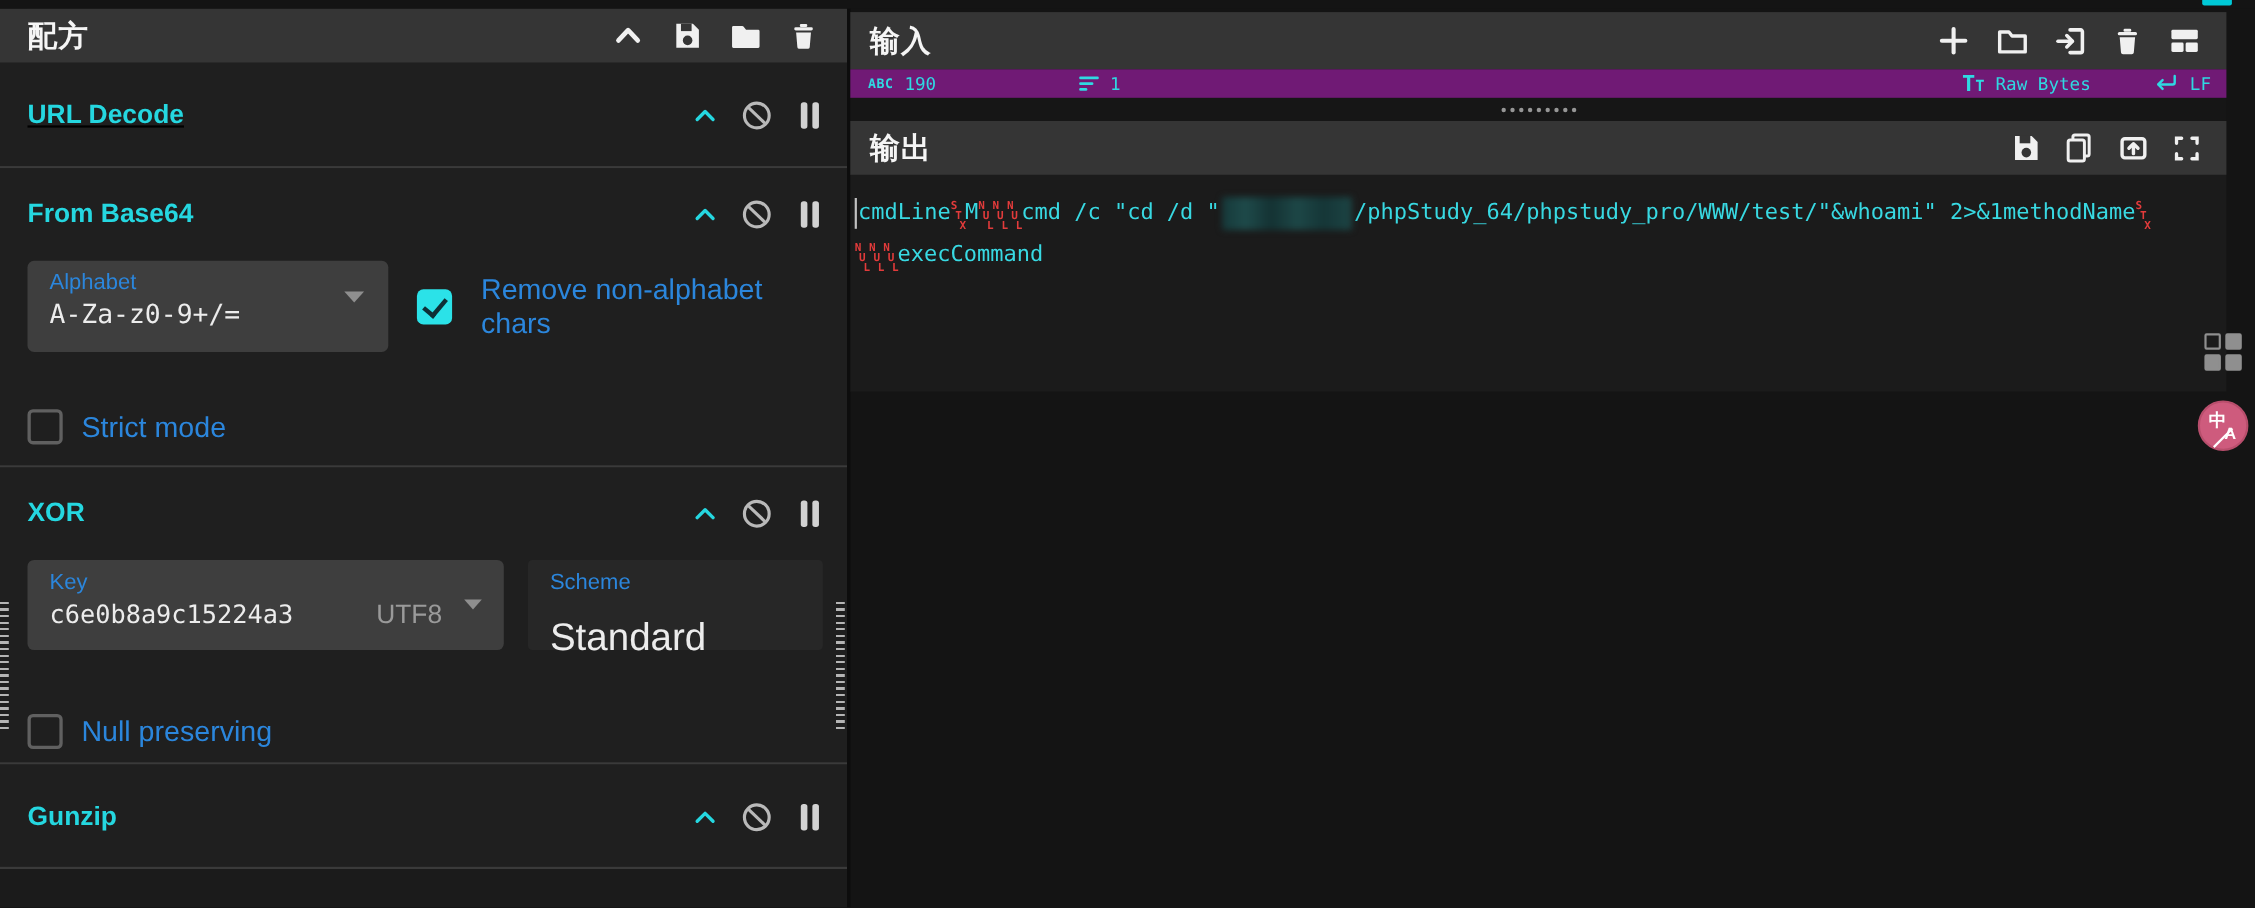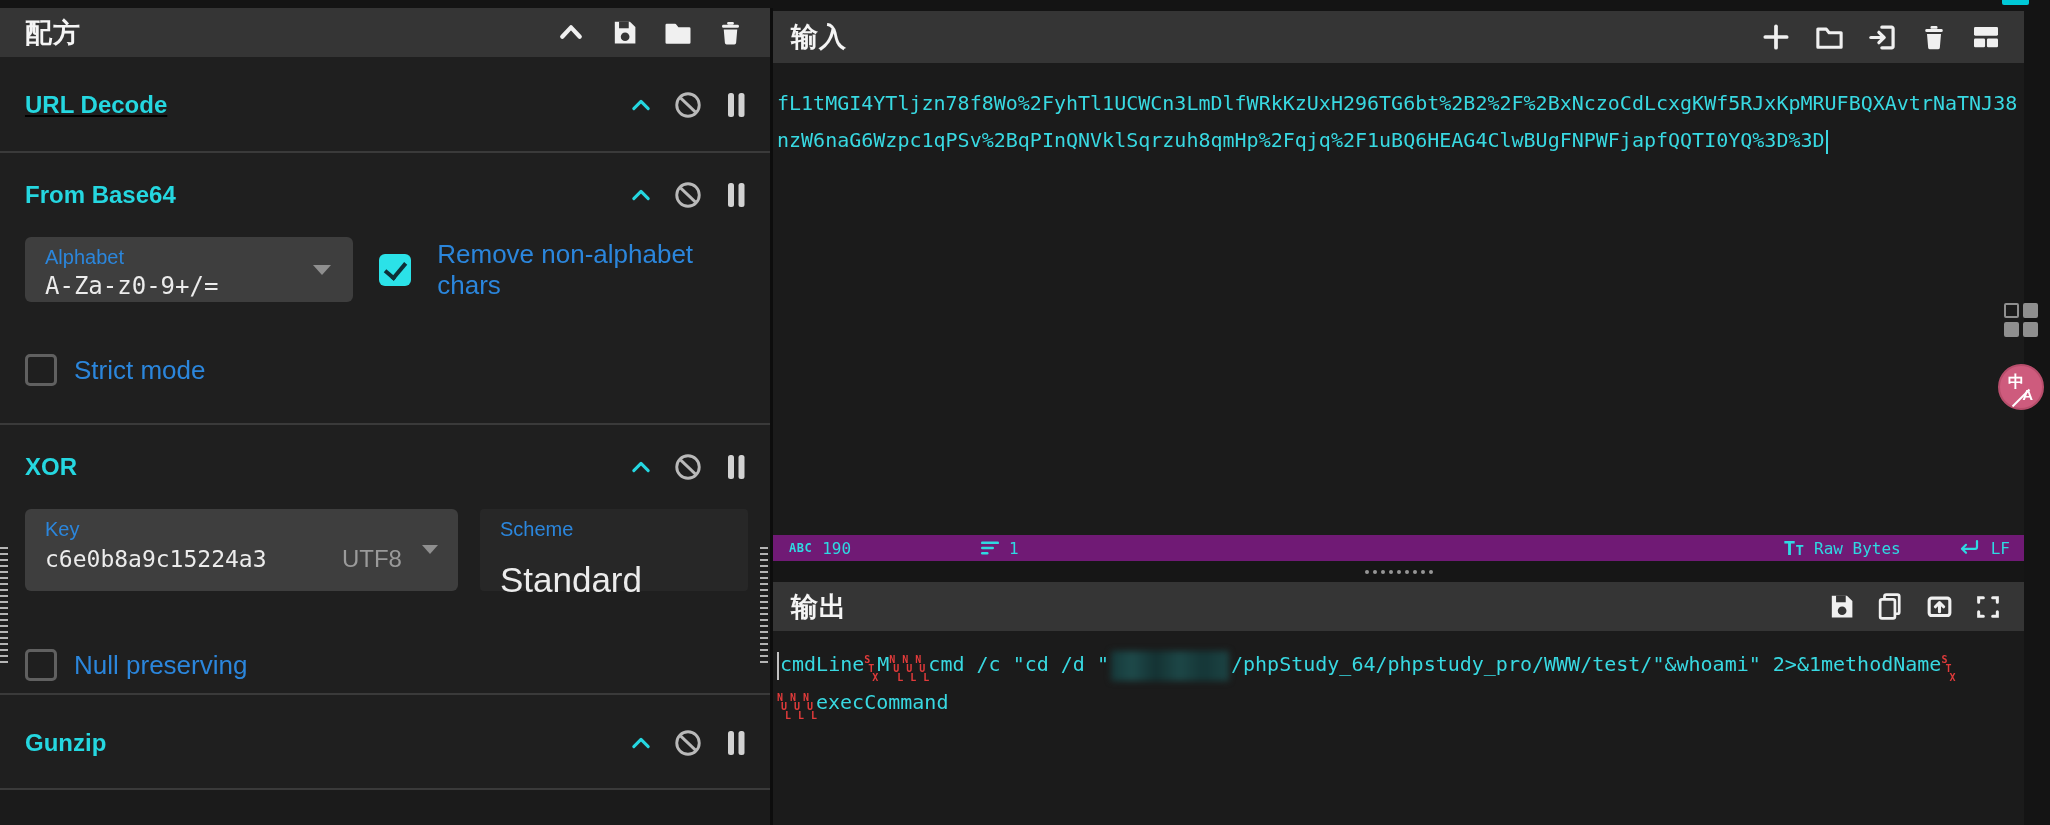--- a/index.html
+++ b/index.html
@@ -32,21 +32,21 @@
   .op-frombase64 { height:272px; } .op-frombase64 .op-head { height:84px; }
   .op-xor { height:270px; } .op-xor .op-head { height:84px; }
   .op-gunzip { height:95px; } .op-gunzip .op-head { height:95px; }
   .ops-filler { height:35px; background:#1b1b1b; }
 
   .arg-row { display:flex; align-items:center; }
 
   .ing-box { background:#3e3e3e; border-radius:6px; padding:9px 20px; position:relative; }
   .ing-label { color:#2b86dc; font-size:20px; }
   .ing-value { color:#ececec; font-size:24px; font-family:"DejaVu Sans Mono", monospace; margin-top:3px; }
-  .alphabet-box { width:343px; height:65px; }
+  .alphabet-box { width:343px; height:83px; }
   .alphabet-box .ing-value { font-size:24px; }
   .caret-down { width:0; height:0; border-left:9px solid transparent; border-right:9px solid transparent;
                 border-top:10px solid #8f8f8f; position:absolute; right:22px; top:28px; }
 
   .chk { width:32px; height:32px; border-radius:6px; position:relative; flex:0 0 auto; cursor:pointer; }
   .chk.checked { background:#2be2e8; }
   .chk.checked::after { content:""; position:absolute; left:10px; top:4px; width:9px; height:17px;
                         border:solid #0e2f36; border-width:0 4px 4px 0; transform:rotate(40deg); }
   .chk.unchecked { background:transparent; border:3px solid #606060; border-radius:5px; }
   .chk-label { color:#2b86dc; font-size:26px; margin-left:17px; }
@@ -336,24 +336,20 @@
       <span class="icon-btn">
         <svg width="32" height="32" viewBox="0 0 24 24" fill="#f0f0f0">
           <rect x="3" y="4.5" width="18" height="6.5" rx="1"></rect>
           <rect x="3" y="13.2" width="8.3" height="6.5" rx="1"></rect>
           <rect x="12.7" y="13.2" width="8.3" height="6.5" rx="1"></rect>
         </svg>
       </span>
     </span>
   </div>
 
-  <div class="in-area">
-    <div class="editor-line">fL1tMGI4YTljzn78f8Wo%2FyhTl1UCWCn3LmDlfWRkKzUxH296TG6bt%2B2%2F%2BxNczoCdLcxgKWf5RJxKpMRUFBQXAvtrNaTNJ38</div>
-    <div class="editor-line"><span>nzW6naG6Wzpc1qPSv%2BqPInQNVklSqrzuh8qmHp%2Fqjq%2F1uBQ6HEAG4ClwBUgFNPWFjapfQQTI0YQ%3D%3D</span><span class="in-caret"></span></div>
-  </div>
 
   <div class="in-status">
     <span class="st-group">
       <span class="abc-glyph">ABC</span>
       <span>190</span>
     </span>
     <span class="gap36"></span>
     <span class="st-group">
       <svg width="18" height="15" viewBox="0 0 18 15" fill="#2fd9e2">
         <rect x="0" y="0.5" width="18" height="2.6" rx="1.2"></rect>

